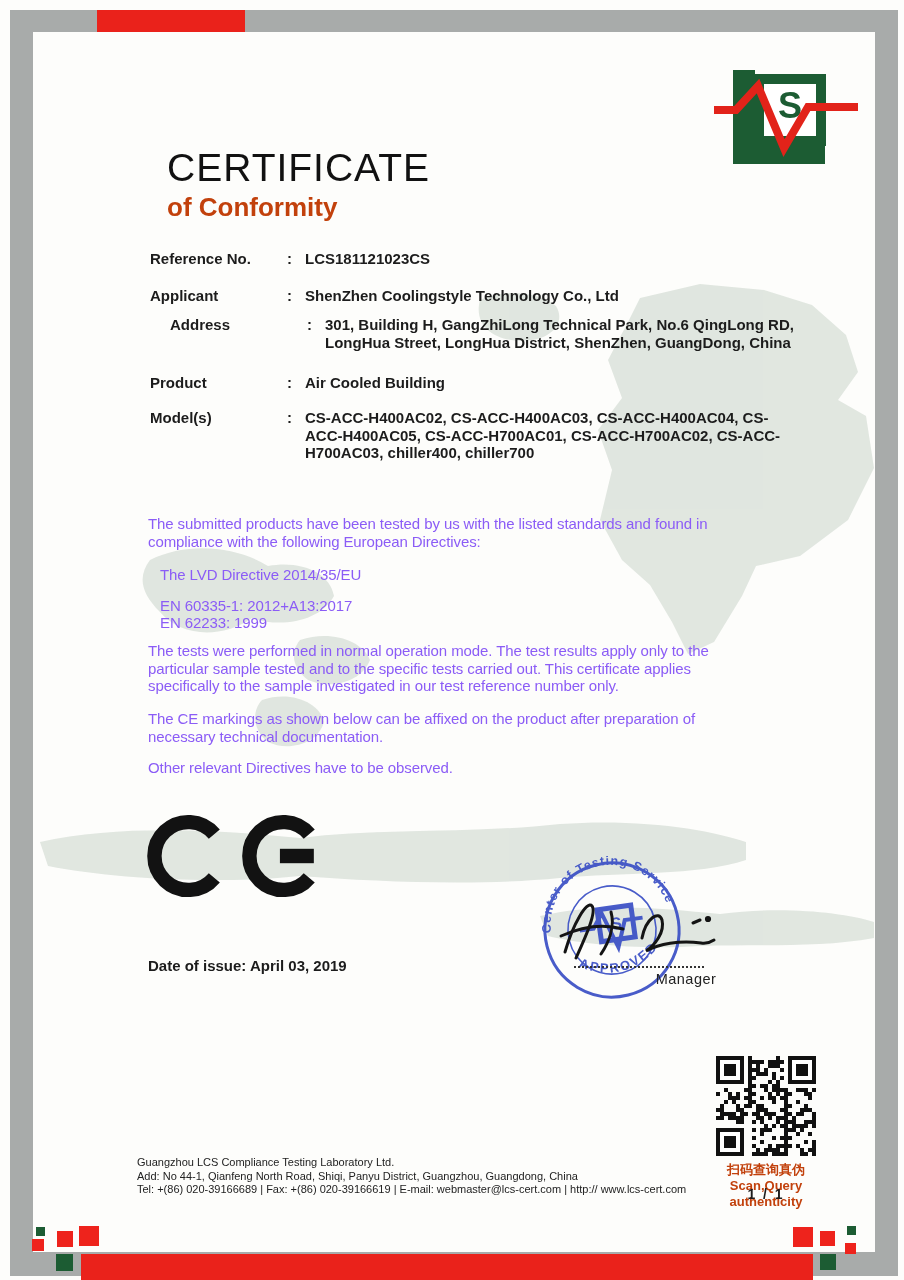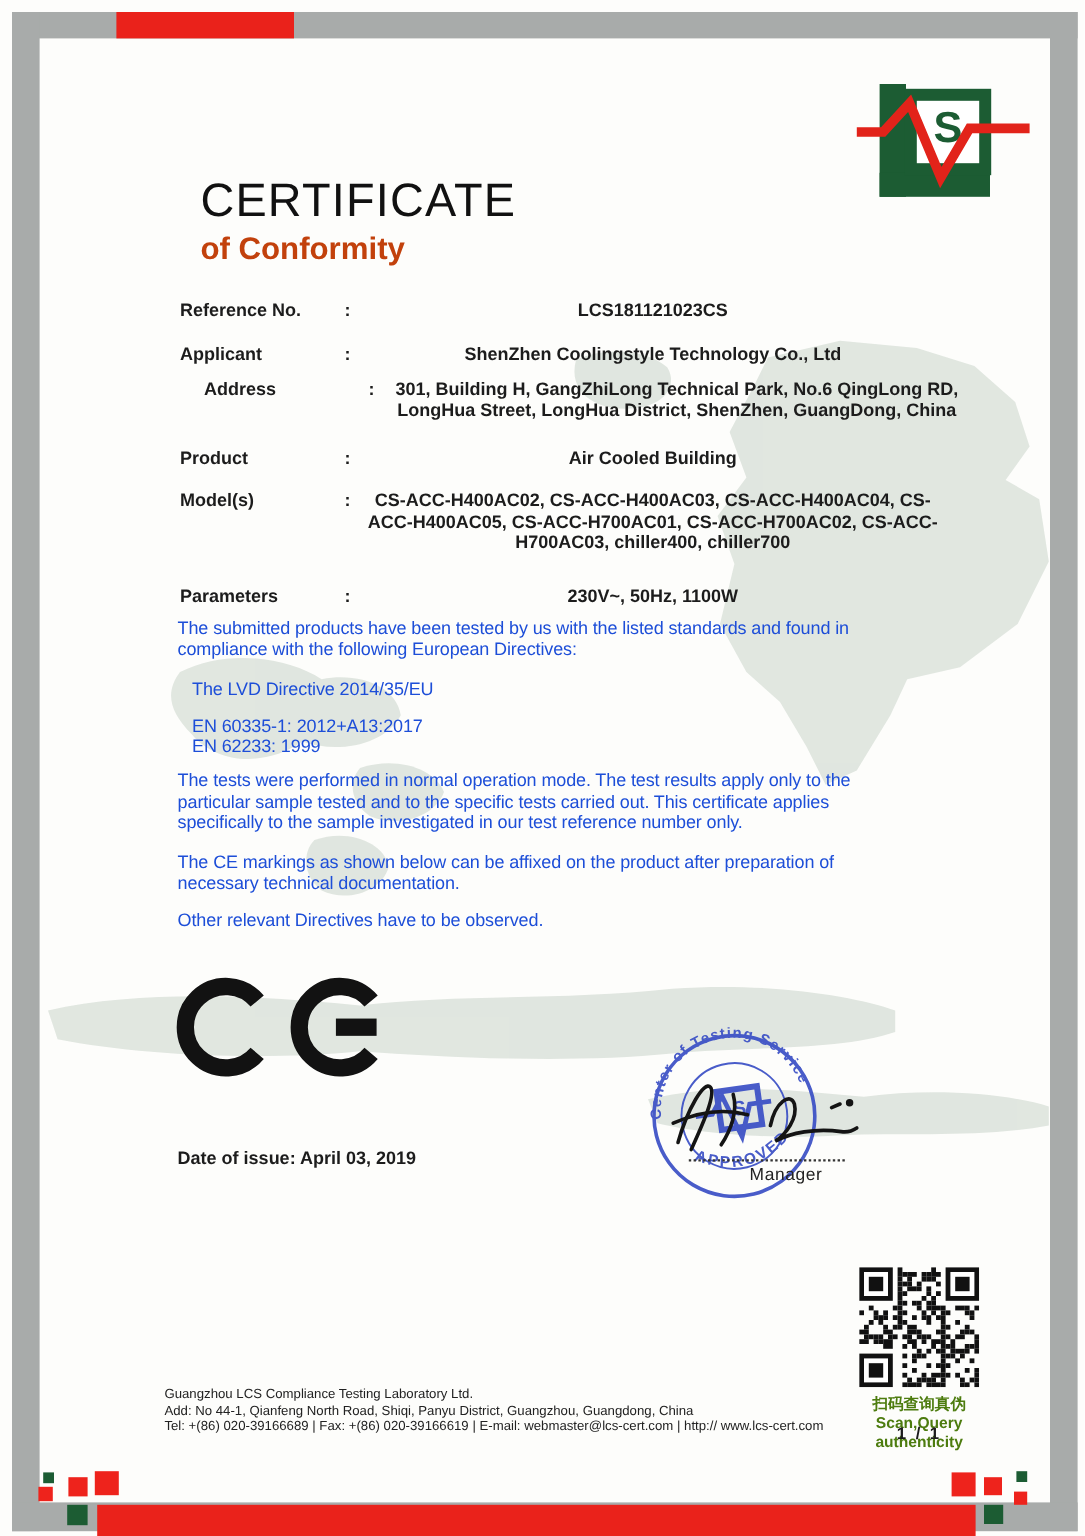--- a/index.html
+++ b/index.html
@@ -19,34 +19,34 @@
   
   .map{position:absolute;left:0;top:0;pointer-events:none;
        clip-path:inset(32px 29px 28px 33px);}
   
   .title-main{font-size:39px;font-weight:normal;letter-spacing:1px;color:#111;}
   .title-sub{font-size:26px;font-weight:bold;color:#c2410c;margin-top:2px;}
   
   .frow{position:absolute;left:150px;font-size:15px;font-weight:bold;line-height:17.5px;}
   .frow .lbl{display:inline-block;width:137px;vertical-align:top;}
   .frow .col{display:inline-block;width:18px;vertical-align:top;}
-  .frow .val{display:inline-block;width:478px;vertical-align:top;text-align:center;}
+  .frow .val{display:inline-block;width:478px;vertical-align:top;}
   
   .para{position:absolute;left:148px;width:598px;font-size:15px;line-height:17.5px;
-        letter-spacing:-0.1px;color:#1d4ed8;}
+        letter-spacing:-0.1px;color:#8b5cf6;}
   .para.bold{font-weight:normal;margin-left:12px;}
   .date-line{position:absolute;left:148px;font-size:15px;font-weight:bold;}
   
   .stamp{position:absolute;left:538px;top:856px;opacity:.92;}
-  .manager{position:absolute;left:600px;top:971px;width:110px;text-align:center;
+  .manager{position:absolute;left:631px;top:971px;width:110px;text-align:center;
            font-size:14.5px;color:#222;letter-spacing:.5px;}
   .dotline{position:absolute;left:574px;top:966px;width:130px;border-top:2px dotted #333;}
   
   .qr-wrap{position:absolute;left:714px;top:1056px;width:104px;text-align:center;}
-  .qr-cap{font-size:13px;font-weight:bold;color:#4d7c0f;line-height:16px;}
+  .qr-cap{font-size:13px;font-weight:bold;color:#c2410c;line-height:16px;}
   .page-num{position:absolute;left:716px;top:1186px;width:100px;text-align:center;
             font-size:14px;font-weight:bold;letter-spacing:2px;}
   
   .footer{position:absolute;left:137px;top:1156px;width:600px;font-size:11px;
           line-height:13.5px;color:#222;}
 </style>
 </head>
 <body>
 
 <div class="page">
@@ -83,23 +83,20 @@
     <span class="lbl">Applicant</span><span class="col">:</span><span class="val">ShenZhen Coolingstyle Technology Co., Ltd</span>
   </div>
   <div class="frow" style="top:316px;margin-left:20px;">
     <span class="lbl">Address</span><span class="col">:</span><span class="val">301, Building H, GangZhiLong Technical Park, No.6 QingLong RD, LongHua Street, LongHua District, ShenZhen, GuangDong, China</span>
   </div>
   <div class="frow" style="top:374px;">
     <span class="lbl">Product</span><span class="col">:</span><span class="val">Air Cooled Building</span>
   </div>
   <div class="frow" style="top:409px;">
     <span class="lbl">Model(s)</span><span class="col">:</span><span class="val">CS-ACC-H400AC02, CS-ACC-H400AC03, CS-ACC-H400AC04, CS-ACC-H400AC05, CS-ACC-H700AC01, CS-ACC-H700AC02, CS-ACC-H700AC03, chiller400, chiller700</span>
-  </div>
-  <div class="frow" style="top:489px;">
-    <span class="lbl">Parameters</span><span class="col">:</span><span class="val">230V~, 50Hz, 1100W</span>
   </div>
 
   <div class="para" style="top:515px;">The submitted products have been tested by us with the listed standards and found in compliance with the following European Directives:</div>
   <div class="para bold" style="top:566px;">The LVD Directive 2014/35/EU</div>
   <div class="para bold" style="top:597px;">EN 60335-1: 2012+A13:2017</div>
   <div class="para bold" style="top:614px;">EN 62233: 1999</div>
   <div class="para" style="top:710px;">The CE markings as shown below can be affixed on the product after preparation of necessary technical documentation.</div>
   <div class="para" style="top:642px;">The tests were performed in normal operation mode. The test results apply only to the particular sample tested and to the specific tests carried out. This certificate applies specifically to the sample investigated in our test reference number only.</div>
   <div class="para" style="top:759px;">Other relevant Directives have to be observed.</div>
 

